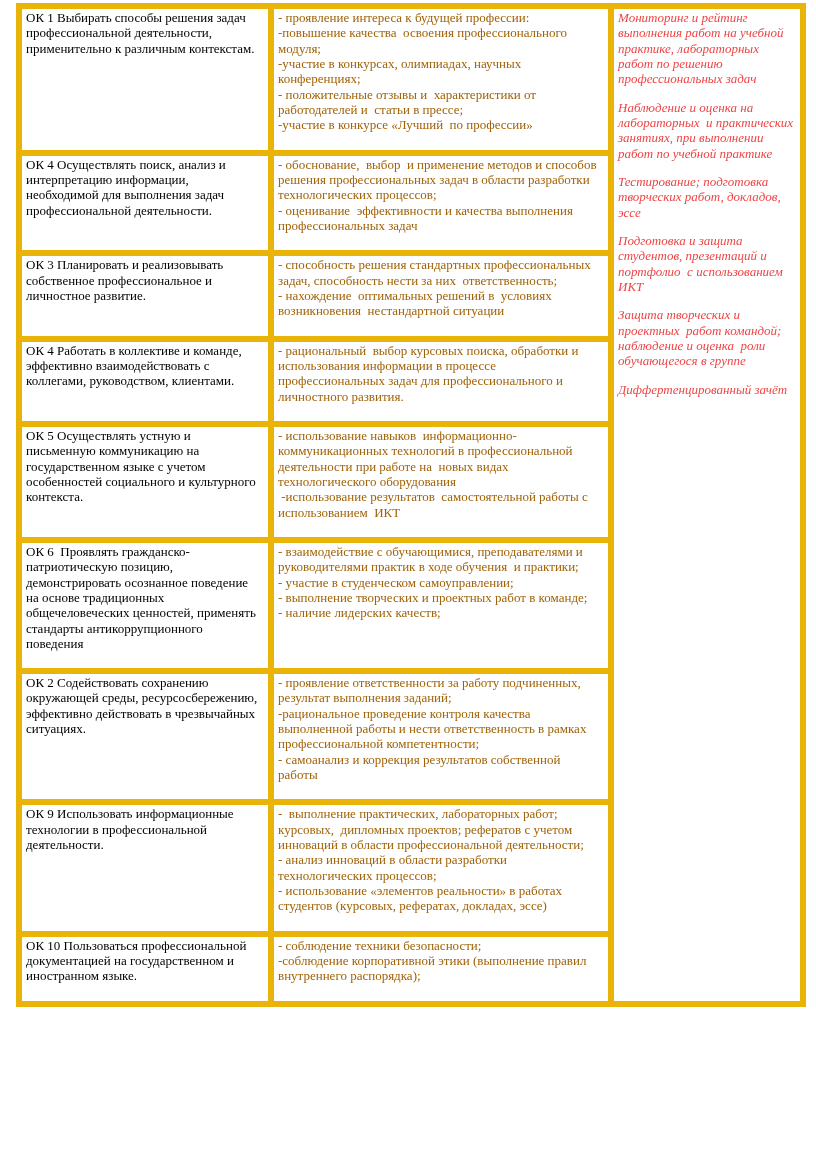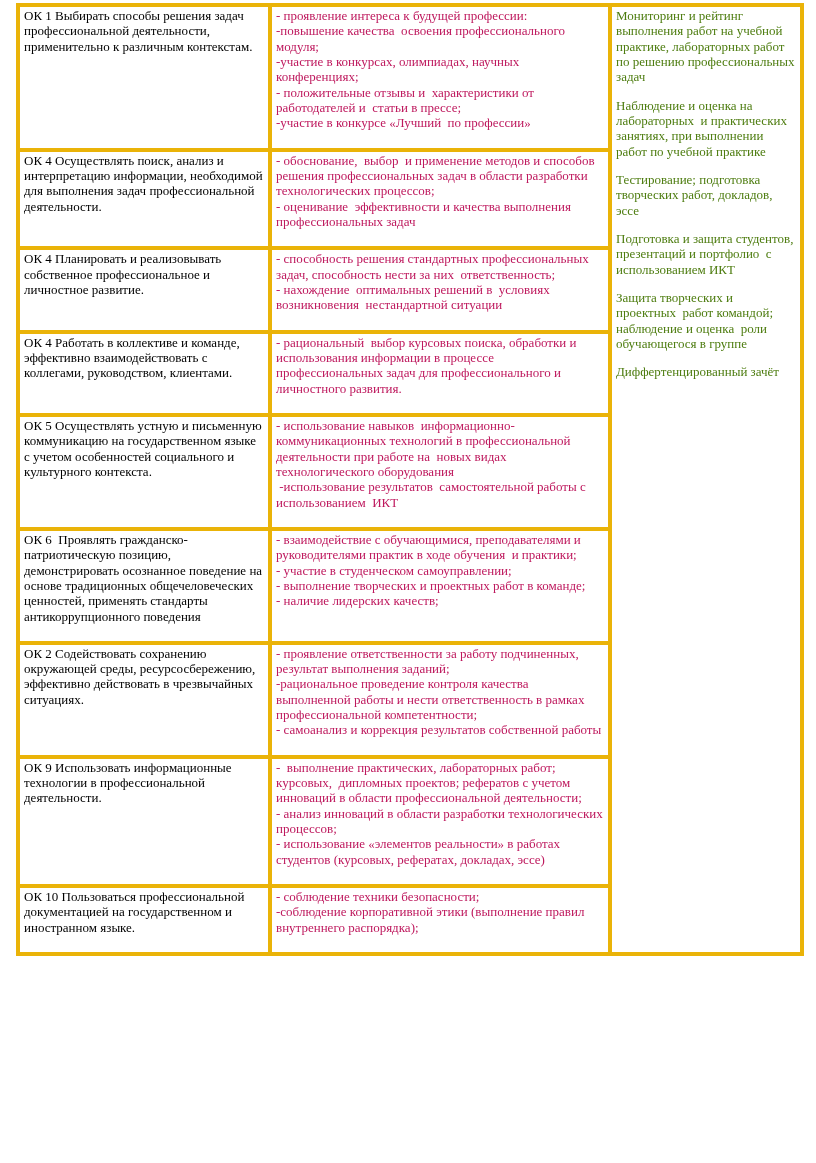--- a/index.html
+++ b/index.html
@@ -20,40 +20,41 @@
   }
   table.comp-table {
     position: absolute;
     left: 16px;
     top: 3px;
     width: 784px;
     border-collapse: collapse;
     table-layout: fixed;
   }
   table.comp-table td {
-    border: 4px solid #eab308;
+    border: 6px solid #eab308;
     vertical-align: top;
     padding: 1px 5px 17px 4px;
     font-size: 13px;
     line-height: 1.18;
   }
   col.c-left   { width: 252px; }
   col.c-mid    { width: 340px; }
   col.c-right  { width: 192px; }
   td.competency {
     color: #000000;
     white-space: pre-wrap;
   }
   td.indicators {
-    color: #be185d;
+    color: #a16207;
     white-space: pre-wrap;
   }
   td.assessment {
-    color: #4d7c0f;
+    color: #ef4444;
     vertical-align: middle;
+    font-style: italic;
   }
   td.assessment p {
     margin: 0 0 13px 0;
     white-space: pre-wrap;
   }
   td.assessment p:last-child { margin-bottom: 0; }
 </style>
 </head>
 <body>
 
@@ -80,21 +81,21 @@
           <p>Защита творческих и проектных  работ командой; наблюдение и оценка  роли обучающегося в группе</p>
           <p>Диффертенцированный зачёт</p>
         </td>
       </tr>
       <tr>
         <td class="competency">ОК 4 Осуществлять поиск, анализ и интерпретацию информации, необходимой для выполнения задач профессиональной деятельности.</td>
         <td class="indicators">- обоснование,  выбор  и применение методов и способов решения профессиональных задач в области разработки технологических процессов;
 - оценивание  эффективности и качества выполнения профессиональных задач</td>
       </tr>
       <tr>
-        <td class="competency">ОК 4 Планировать и реализовывать собственное профессиональное и личностное развитие.</td>
+        <td class="competency">ОК 3 Планировать и реализовывать собственное профессиональное и личностное развитие.</td>
         <td class="indicators">- способность решения стандартных профессиональных задач, способность нести за них  ответственность;
 - нахождение  оптимальных решений в  условиях возникновения  нестандартной ситуации</td>
       </tr>
       <tr>
         <td class="competency">ОК 4 Работать в коллективе и команде, эффективно взаимодействовать с коллегами, руководством, клиентами.</td>
         <td class="indicators">- рациональный  выбор курсовых поиска, обработки и использования информации в процессе профессиональных задач для профессионального и личностного развития.</td>
       </tr>
       <tr>
         <td class="competency">ОК 5 Осуществлять устную и письменную коммуникацию на государственном языке с учетом особенностей социального и культурного контекста.</td>
         <td class="indicators">- использование навыков  информационно-коммуникационных технологий в профессиональной деятельности при работе на  новых видах технологического оборудования

